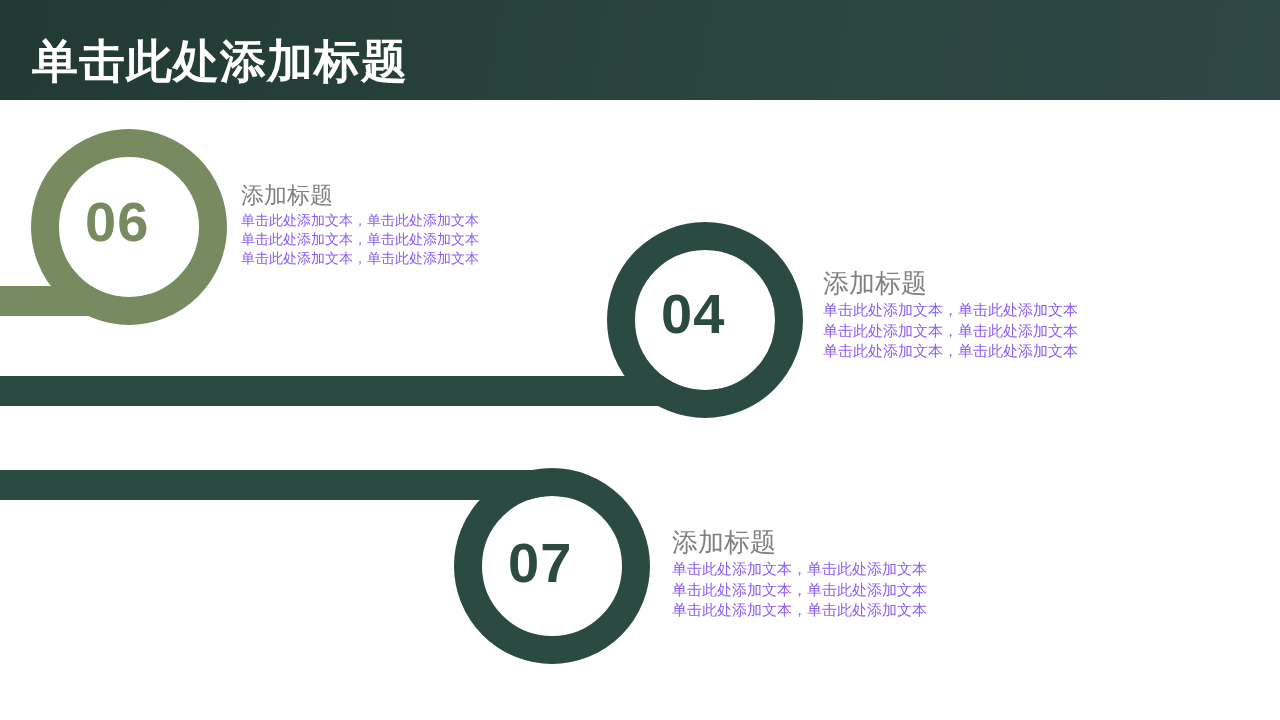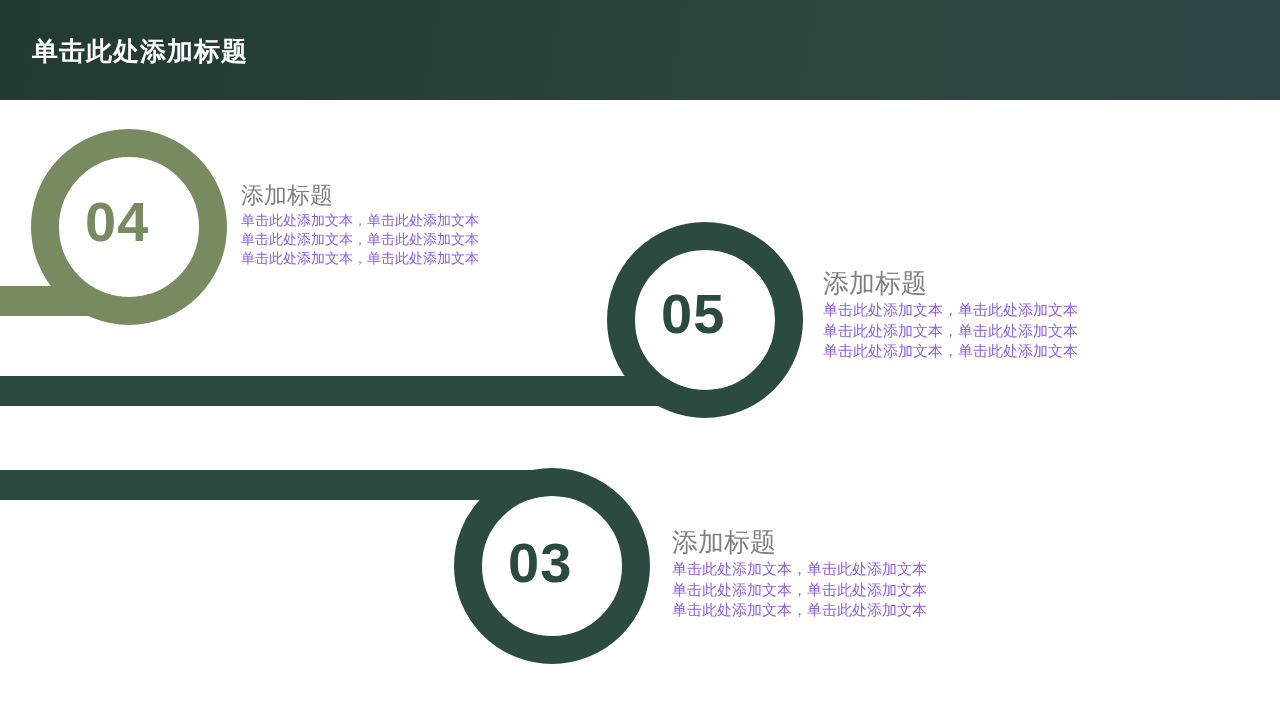--- a/index.html
+++ b/index.html
@@ -21,21 +21,21 @@
     left: 0;
     top: 0;
     width: 1280px;
     height: 100px;
     background: linear-gradient(100deg, #223a33 0%, #27403a 35%, #2b4540 62%, #2e4746 100%);
   }
   .header-title {
     position: absolute;
     left: 32px;
     top: 38px;
-    font-size: 26px;
+    font-size: 46px;
     font-weight: bold;
     color: #ffffff;
     letter-spacing: 1px;
     line-height: 1;
     white-space: nowrap;
   }
 
   
   .canvas {
     position: absolute;
@@ -132,23 +132,23 @@
       <circle cx="705" cy="320" r="84" fill="none" stroke="#2b4a42" stroke-width="28"></circle>
     </g>
 
     <g>
       <rect x="-10" y="470" width="575" height="30" fill="#2b4a42" mask="url(#mask-tail-03)"></rect>
       <circle cx="552" cy="566" r="84" fill="none" stroke="#2b4a42" stroke-width="28"></circle>
     </g>
   </svg>
 </div>
 
-<div class="num num-01">04</div>
-<div class="num num-02">05</div>
-<div class="num num-03">03</div>
+<div class="num num-01">06</div>
+<div class="num num-02">04</div>
+<div class="num num-03">07</div>
 
 <div class="textblock tb-01">
   <div class="tb-heading">添加标题</div>
   <div class="tb-line">单击此处添加文本，单击此处添加文本</div>
   <div class="tb-line">单击此处添加文本，单击此处添加文本</div>
   <div class="tb-line">单击此处添加文本，单击此处添加文本</div>
 </div>
 
 <div class="textblock tb-02">
   <div class="tb-heading">添加标题</div>

